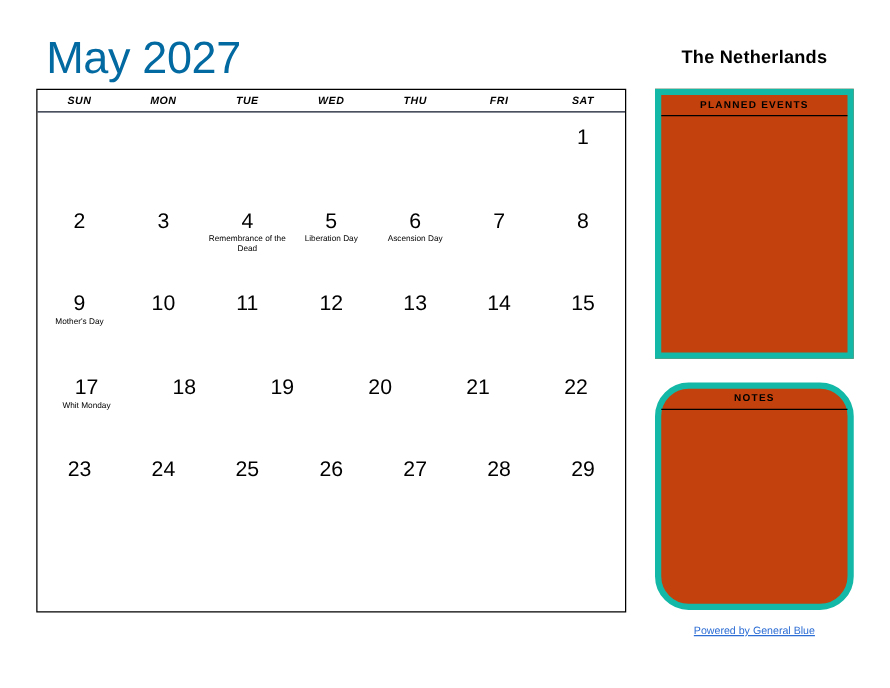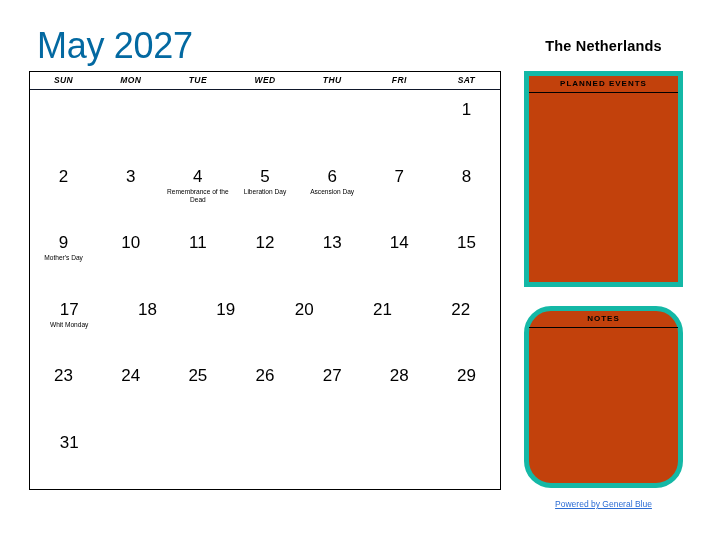--- a/index.html
+++ b/index.html
@@ -301,24 +301,20 @@
             <span class="day-number">28</span>
             <span class="day-event"></span>
           </div>
         <div class="day-cell">
             <span class="day-number">29</span>
             <span class="day-event"></span>
           </div>
       </div>
 
       <div class="week-row">
-        <div class="day-cell">
-            <span class="day-number">31</span>
-            <span class="day-event"></span>
-          </div>
         <div class="day-cell empty">
             <span class="day-number"></span>
             <span class="day-event"></span>
           </div>
         <div class="day-cell empty">
             <span class="day-number"></span>
             <span class="day-event"></span>
           </div>
         <div class="day-cell empty">
             <span class="day-number"></span>

